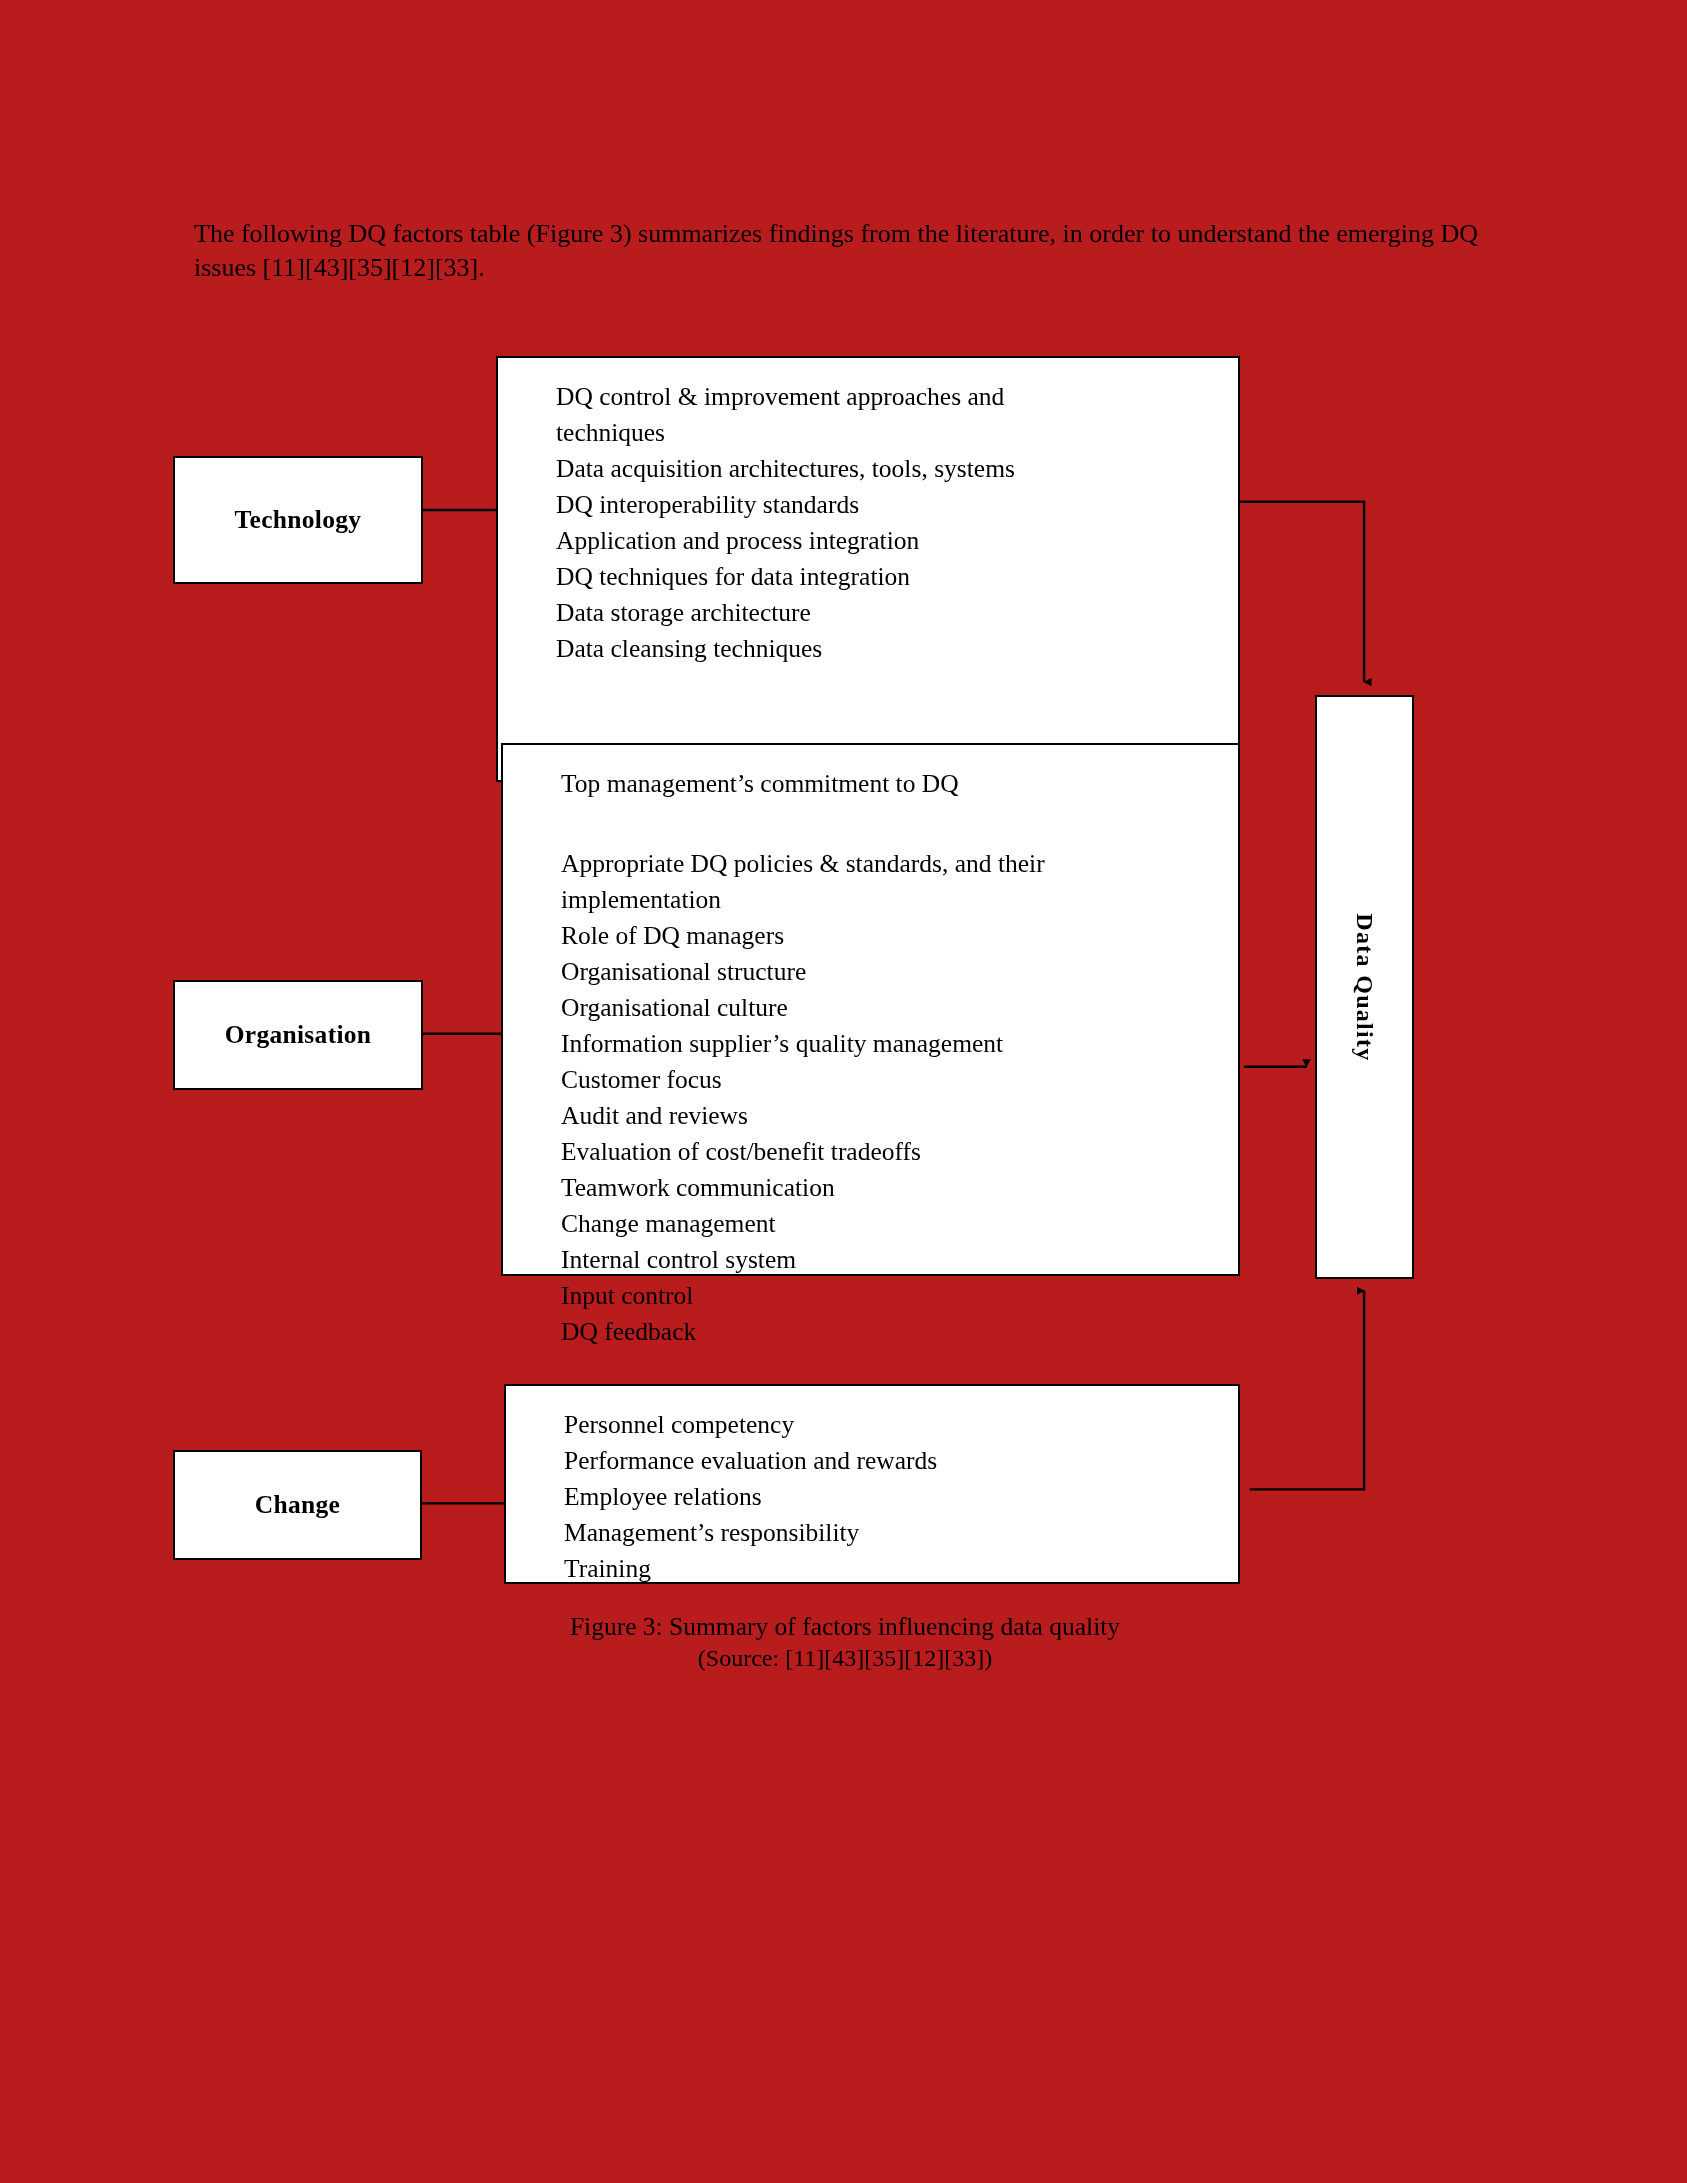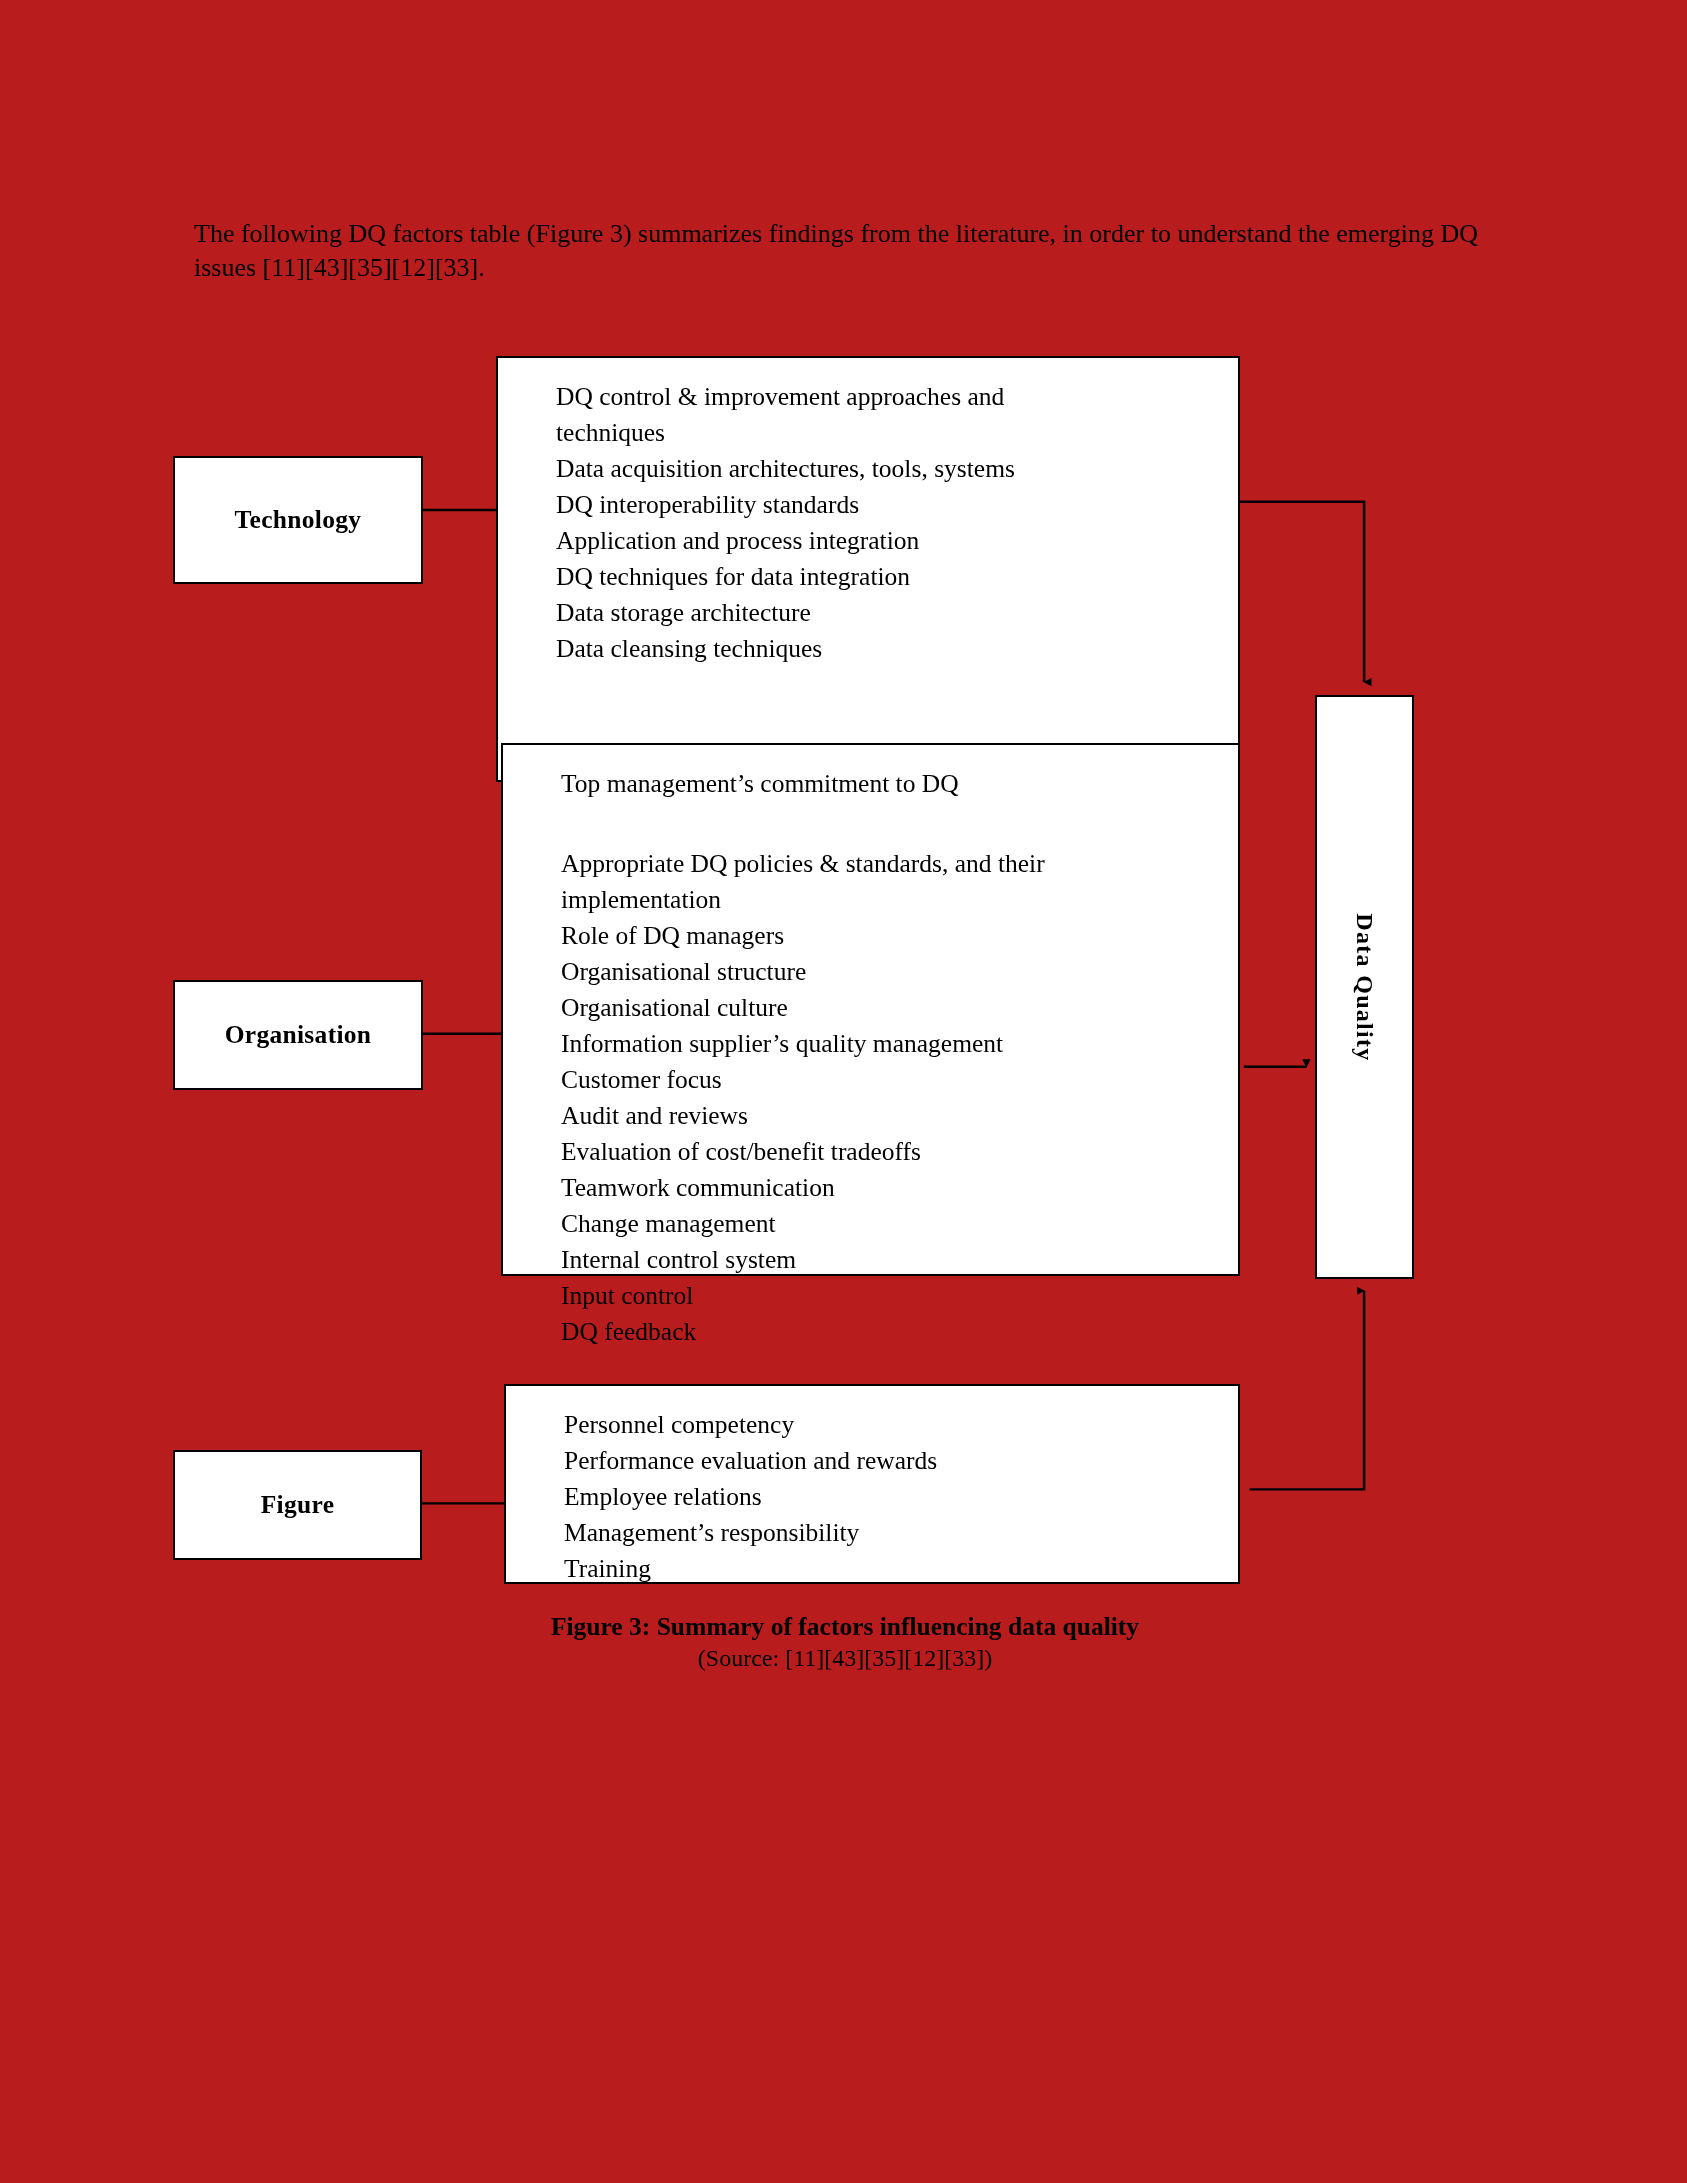--- a/index.html
+++ b/index.html
@@ -90,21 +90,21 @@
   
   #caption-block {
     position: absolute;
     left: 194px;
     top: 1611px;
     width: 1302px;
     text-align: center;
   }
   #caption-title {
     font-size: 25.5px;
-    font-weight: bold;
+    font-weight: normal;
     line-height: 1.25;
   }
   #caption-source {
     font-size: 24px;
     line-height: 1.25;
   }
 </style>
 </head>
 <body>
 
@@ -140,21 +140,21 @@
 
   <div class="box cat-box" style="left:173px; top:456px; width:250px; height:128px;">
     <span class="cat-label">Technology</span>
   </div>
 
   <div class="box cat-box" style="left:173px; top:980px; width:250px; height:110px;">
     <span class="cat-label">Organisation</span>
   </div>
 
   <div class="box cat-box" style="left:173px; top:1450px; width:249px; height:110px;">
-    <span class="cat-label">Figure</span>
+    <span class="cat-label">Change</span>
   </div>
 
   <div class="box detail-box" style="left:496px; top:356px; width:744px; height:426px;">
     <ul class="detail-list">
       <li style="max-width:544px;">DQ control &amp; improvement approaches and techniques</li>
       <li>Data acquisition architectures, tools, systems</li>
       <li>DQ interoperability standards</li>
       <li>Application and process integration</li>
       <li>DQ techniques for data integration</li>
       <li>Data storage architecture</li>

